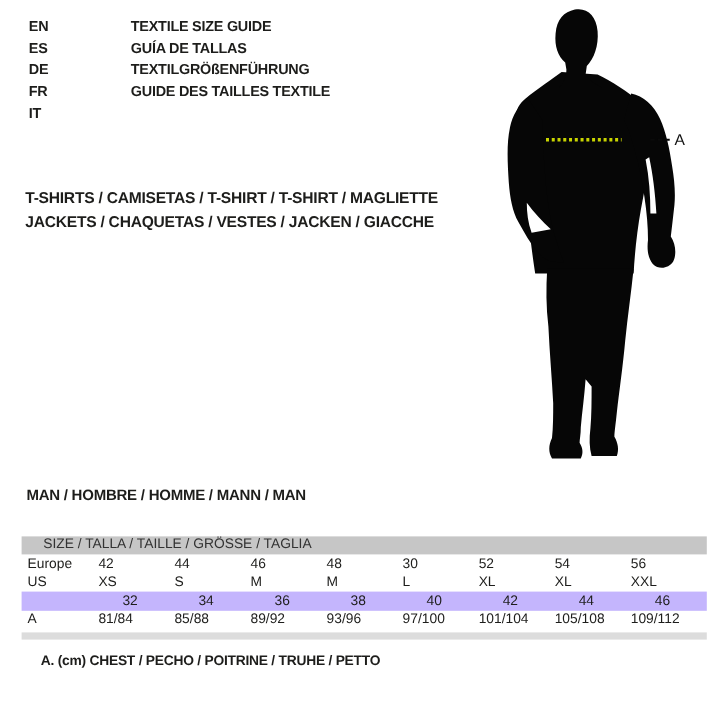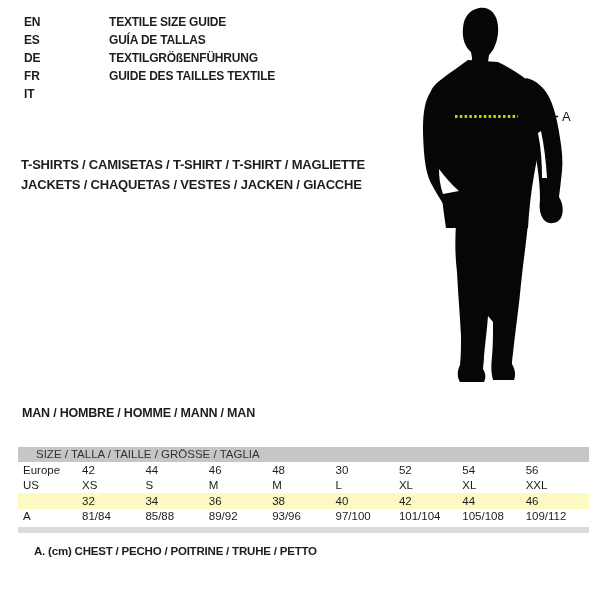--- a/index.html
+++ b/index.html
@@ -16,21 +16,21 @@
   
   .figure{position:absolute;left:380px;top:0;width:220px;height:400px;}
   
   .man-heading{position:absolute;left:22px;top:406px;font-size:12.5px;font-weight:700;letter-spacing:-0.2px;}
   
   .size-table{position:absolute;left:18px;top:447px;width:571px;font-size:11.5px;}
   .t-header{height:15px;line-height:15px;background:#c6c6c6;padding-left:18px;color:#333;}
   .t-row{display:grid;grid-template-columns:64px repeat(8,1fr);height:15.5px;align-items:center;}
   .t-row .lbl{padding-left:5px;}
   .t-row .val{}
-  .t-row.stripe{background:#fef9c3;}
+  .t-row.stripe{background:#c4b5fd;gap:20px;}
   .t-bottom{height:6px;background:#dcdcdc;margin-top:3px;}
   
   .footnote{position:absolute;left:34px;top:545px;font-size:11.5px;font-weight:700;letter-spacing:-0.2px;}
 </style>
 </head>
 <body>
 
 <div class="page">
 
   <div class="langs">

